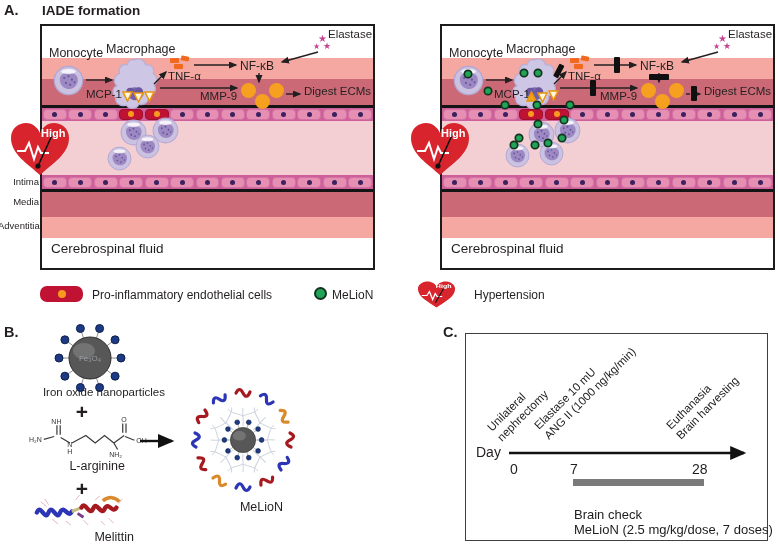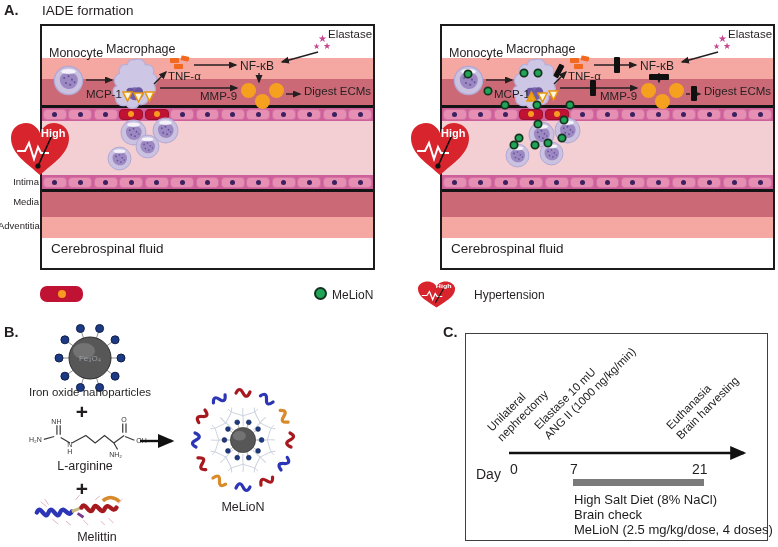--- a/index.html
+++ b/index.html
@@ -1,20 +1,20 @@
 <!DOCTYPE html>
 <html><head>
 <meta charset="utf-8">
 <style>
   html,body{margin:0;padding:0;background:#fff;}
   .stage{position:relative;width:778px;height:547px;background:#fff;overflow:hidden;
          font-family:"Liberation Sans",sans-serif;color:#231f20;}
   .abs{position:absolute;}
   .pletter{font-size:14.5px;font-weight:700;}
-  .ptitle{font-size:13.5px;font-weight:400;}
+  .ptitle{font-size:13.5px;font-weight:700;}
   .lbl{font-size:12px;white-space:nowrap;}
   .lbl-sm{font-size:11.5px;white-space:nowrap;}
   .vbox{position:absolute;width:335px;height:246px;border:2px solid #1c1c1c;box-sizing:border-box;
         background:#fff;overflow:hidden;}
   .band{position:absolute;left:0;right:0;}
   .hline{position:absolute;left:0;right:0;height:2.5px;background:#141414;z-index:3;}
   .endo-row{position:absolute;left:0;right:0;height:14px;display:flex;gap:1.5px;
             background:#cf5f9b;padding:1.5px 1px;box-sizing:border-box;z-index:2;}
   .endo-cell{flex:1;background:#e78fb2;border:1px solid #d172a4;border-radius:4px;
              display:flex;align-items:center;justify-content:center;}
@@ -25,21 +25,21 @@
   .overlay{position:absolute;left:0;top:0;z-index:4;pointer-events:none;}
   .star{position:absolute;color:#c74493;line-height:1;z-index:4;}
   .tnf-rect{position:absolute;background:#f2691d;border-radius:1px;z-index:4;}
   .mmp-circle{position:absolute;width:15px;height:15px;border-radius:50%;background:#f6a01f;z-index:3;}
   .heart{position:absolute;z-index:6;}
   .wall-lbl{position:absolute;font-size:9.5px;text-align:right;width:41px;left:-2px;white-space:nowrap;}
   .legend-row{position:absolute;font-size:12px;}
   .green-dot{display:inline-block;width:13px;height:13px;border-radius:50%;
              background:#1fa458;border:2.5px solid #14321d;box-sizing:border-box;}
   .plus{position:absolute;font-size:21px;font-weight:700;width:24px;text-align:center;}
-  .caption{position:absolute;font-size:11.5px;text-align:center;white-space:nowrap;}
+  .caption{position:absolute;font-size:11.5px;text-align:right;white-space:nowrap;}
   .cbox{position:absolute;left:465px;top:333px;width:303px;height:208px;
         border:1.5px solid #3f3f3f;box-sizing:border-box;}
   .tl-event{position:absolute;transform:rotate(-45deg);transform-origin:0 100%;
             font-size:11.5px;line-height:13.5px;white-space:nowrap;color:#222;}
   .tl-num{position:absolute;font-size:14px;}
   .tl-note{position:absolute;font-size:13px;white-space:nowrap;color:#1c1c1c;}
   .gray-bar{position:absolute;background:#7a7a7a;}
 </style>
 </head>
 <body>
@@ -463,20 +463,21 @@
     <text x="33" y="17" font-size="11" font-weight="bold" fill="#fff">High</text>
   </svg>
 
   <div class="wall-lbl" style="top:176px;">Intima</div>
   <div class="wall-lbl" style="top:196px;">Media</div>
   <div class="wall-lbl" style="top:220px;">Adventitia</div>
 
   <div class="abs" style="left:40px;top:286px;width:43px;height:16px;background:#c01334;border-radius:7px;display:flex;align-items:center;justify-content:center;">
     <span style="width:8px;height:8px;border-radius:50%;background:#f79a1f;display:inline-block;"></span>
   </div>
+  <div class="legend-row" style="left:92px;top:288px;">Pro-inflammatory endothelial cells</div>
 
   <span class="abs green-dot" style="left:314px;top:287px;"></span>
   <div class="legend-row" style="left:332px;top:288px;">MeLioN</div>
 
   <svg class="abs" style="left:416px;top:280px;" width="41" height="29" viewBox="0 0 64 58" preserveAspectRatio="none">
     <path d="M32 55 C20 44 3 34 3 18 C3 8 11 3 18 3 C25 3 30 8 32 13 C34 8 39 3 46 3 C53 3 61 8 61 18 C61 34 44 44 32 55 Z" fill="#d7242d"></path>
     <polyline points="9,31 17,31 21,23 26,39 30,27 33,33 41,33" stroke="#fff" stroke-width="2" fill="none"></polyline>
     <line x1="45" y1="13" x2="30" y2="46" stroke="#111" stroke-width="1.6"></line>
     <text x="31" y="17" font-size="11" font-weight="bold" fill="#fff">High</text>
   </svg>
@@ -522,21 +523,21 @@
   <svg class="abs" style="left:33px;top:492px;" width="97" height="37" viewBox="0 0 100 38">
     <g stroke="#d27d92" stroke-width="0.8" opacity="0.75" fill="none">
       <path d="M8 10 l6 5 M12 7 l4 6 M20 28 l6 5 M34 30 l5 4 M52 29 l5 5 M64 8 l5 -4 M78 27 l5 5 M88 12 l4 -5 M44 8 l4 -5 M70 30 l4 4"></path>
     </g>
     <path d="M4 21 C8 11 12 31 16 21 C20 11 24 31 28 21 C32 12 36 28 40 20" stroke="#2c35b5" stroke-width="4.5" fill="none" stroke-linecap="round"></path>
     <path d="M40 20 L50 16" stroke="#c9ba84" stroke-width="3.2" fill="none"></path>
     <path d="M46 22 l6 4" stroke="#7a3b8f" stroke-width="3" fill="none"></path>
     <path d="M50 16 C54 8 58 26 62 17 C66 8 70 26 74 17 C78 9 82 23 86 16" stroke="#a6191f" stroke-width="4.5" fill="none" stroke-linecap="round"></path>
     <path d="M72 9 C78 4 85 5 89 10" stroke="#d98a2b" stroke-width="3.6" fill="none"></path>
   </svg>
-  <div class="caption" style="left:52px;top:530px;width:90px;font-size:12.5px;">Melittin</div>
+  <div class="caption" style="left:44px;top:530px;width:90px;font-size:12.5px;">Melittin</div>
 
   <svg class="abs" style="left:138px;top:432px;" width="42" height="18" viewBox="0 0 42 18">
     <defs>
       <marker id="ahB" markerWidth="8" markerHeight="8" refX="6" refY="3" orient="auto">
         <path d="M0 0 L7 3 L0 6 Z" fill="#111"></path>
       </marker>
     </defs>
     <path d="M2 9 H34" stroke="#111" stroke-width="2.4" fill="none" marker-end="url(#ahB)"></path>
   </svg>
 
@@ -572,28 +573,27 @@
   <div class="abs pletter" style="left:443px;top:324px;">C.</div>
   <div class="cbox">
     <svg class="abs" style="left:0;top:0;" width="300" height="205" viewBox="0 0 300 205">
       <defs>
         <marker id="ahC" markerWidth="8" markerHeight="8" refX="6" refY="3" orient="auto">
           <path d="M0 0 L7 3 L0 6 Z" fill="#111"></path>
         </marker>
       </defs>
       <path d="M43 119 H278" stroke="#111" stroke-width="2.3" fill="none" marker-end="url(#ahC)"></path>
     </svg>
-    <div class="tl-num" style="left:10px;top:132px;">Day</div>
+    <div class="tl-num" style="left:10px;top:110px;">Day</div>
     <div class="tl-num" style="left:44px;top:127px;">0</div>
     <div class="tl-num" style="left:104px;top:127px;">7</div>
-    <div class="tl-num" style="left:226px;top:127px;">21</div>
+    <div class="tl-num" style="left:226px;top:127px;">28</div>
     <div class="gray-bar" style="left:107px;top:145px;width:131px;height:7px;"></div>
-    <div class="tl-note" style="left:108px;top:158px;">High Salt Diet (8% NaCl)</div>
     <div class="tl-note" style="left:108px;top:173px;">Brain check</div>
-    <div class="tl-note" style="left:108px;top:188px;">MeLioN (2.5 mg/kg/dose, 4 doses)</div>
+    <div class="tl-note" style="left:108px;top:188px;">MeLioN (2.5 mg/kg/dose, 7 doses)</div>
   </div>
   <div class="tl-event" style="left:504px;top:417px;">
     <div>Unilateral</div>
     <div>nephrectomy</div>
   </div>
   <div class="tl-event" style="left:551px;top:415px;">
     <div>Elastase 10 mU</div>
     <div>ANG II (1000 ng/kg/min)</div>
   </div>
   <div class="tl-event" style="left:683px;top:415px;">

